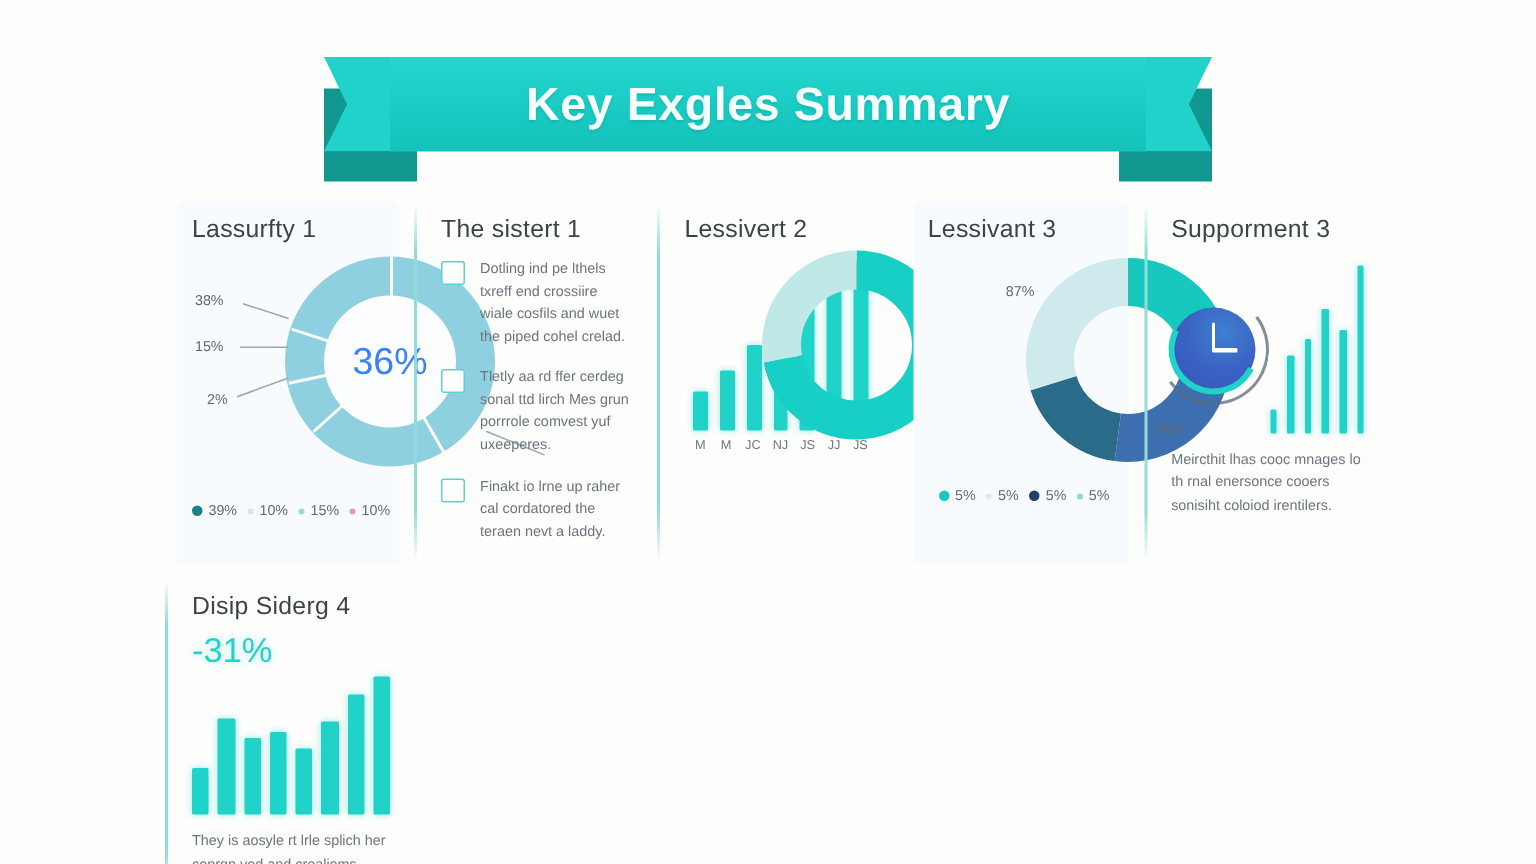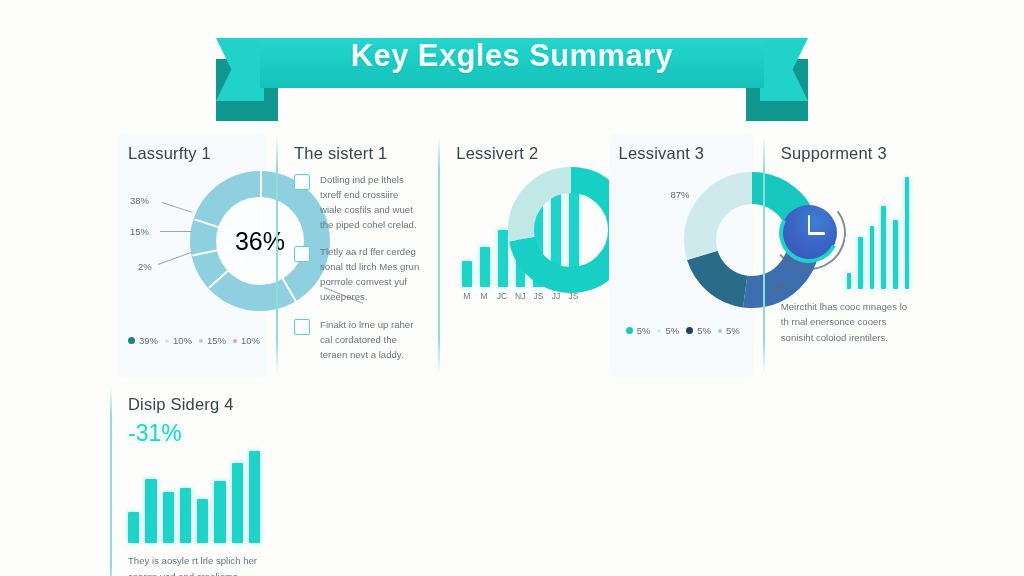--- a/index.html
+++ b/index.html
@@ -11,23 +11,23 @@
     position:relative;
   }
   .canvas{position:relative;width:1024px;height:576px;}
 
   
   .banner-wrap{position:absolute;left:216px;top:33px;width:592px;height:78px;}
   .banner-tail{position:absolute;top:26px;width:62px;height:62px;background:#14b8b0;
     filter:brightness(0.82);}
   .banner-tail.left{left:0;}
   .banner-tail.right{right:0;}
-  .banner-main{position:absolute;left:44px;top:5px;width:504px;height:50px;
+  .banner-main{position:absolute;left:44px;top:5px;width:504px;height:63px;
     background:linear-gradient(180deg,#24d6cd 0%,#18cac2 60%,#16c2ba 100%);
-    display:flex;justify-content:center;z-index:3;}
+    display:flex;align-items:center;justify-content:center;z-index:3;}
   .banner-notch{position:absolute;top:5px;width:48px;height:63px;background:#20d2ca;z-index:2;}
   .banner-notch.left{left:0;clip-path:polygon(0 0,100% 0,100% 100%,0 100%,32% 50%);}
   .banner-notch.right{right:0;clip-path:polygon(0 0,100% 0,68% 50%,100% 100%,0 100%);}
   .banner-title{font-size:31px;font-weight:700;color:#f4fffe;letter-spacing:.4px;
     text-shadow:0 1px 2px rgba(0,90,86,.18);white-space:nowrap;}
 
   
   .grid{position:absolute;left:110px;top:130px;width:815px;height:412px;
     display:grid;grid-template-columns:1fr 1fr 1fr 1fr 1fr;grid-template-rows:1fr 1fr;}
   .panel{position:relative;padding:14px 16px 6px 18px;box-sizing:border-box;}
@@ -38,21 +38,21 @@
   
   .tintcard{position:absolute;left:8px;top:4px;right:10px;bottom:4px;
     background:#f7fbfd;border-radius:6px;}
   .p-inner{position:relative;}
 
   
   .donut-area{position:relative;height:150px;}
   .donut{position:absolute;border-radius:50%;}
   .donut-hole{position:absolute;border-radius:50%;background:#fbfdfe;}
   .donut-center{position:absolute;inset:0;display:flex;align-items:center;justify-content:center;
-    font-size:25px;color:#000000;font-weight:400;}
+    font-size:25px;color:#3b82f6;font-weight:400;}
   .sep{position:absolute;background:#ffffff;width:2px;transform-origin:50% 100%;}
 
   .callout{position:absolute;font-size:9.5px;color:#5d686e;white-space:nowrap;}
   .leader{position:absolute;height:1px;background:#9aa6ac;transform-origin:0 50%;}
 
   
   .legend{display:flex;align-items:center;gap:7px;justify-content:center;margin-top:16px;
     font-size:9.5px;color:#5f6a70;flex-wrap:nowrap;}
   .legend .item{display:flex;align-items:center;gap:4px;}
   .dot{width:7px;height:7px;border-radius:50%;display:inline-block;}

